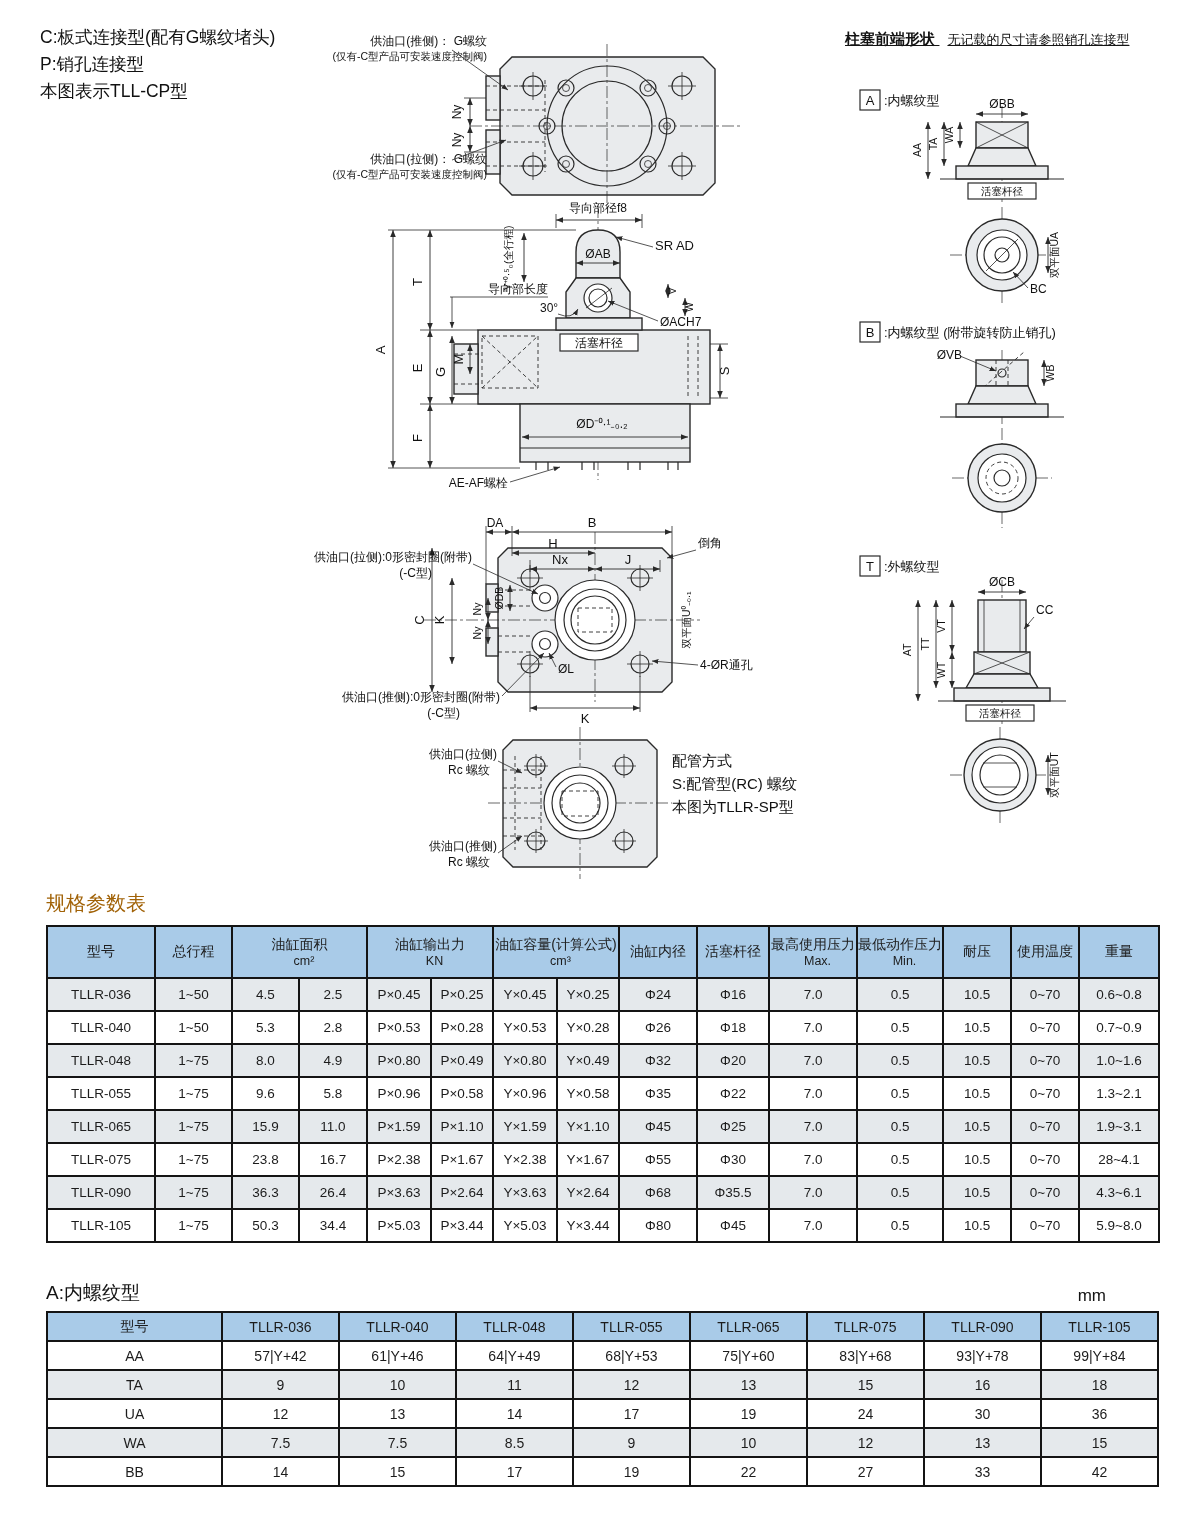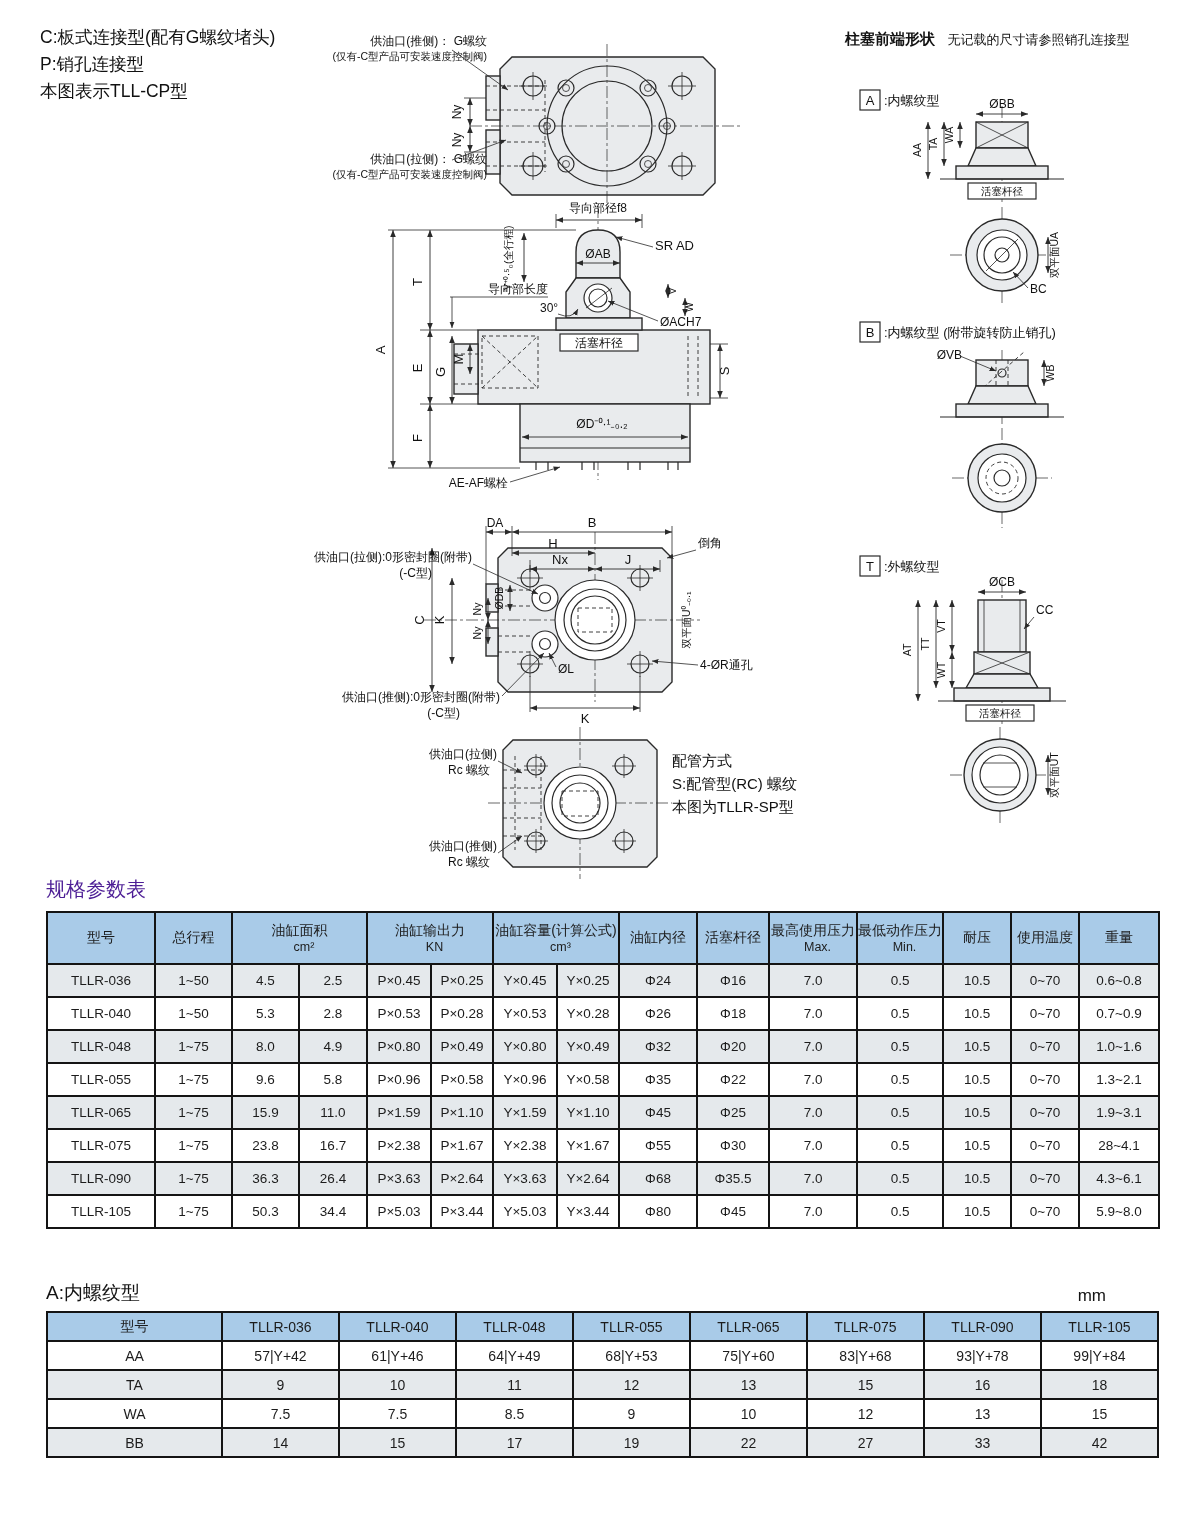--- a/index.html
+++ b/index.html
@@ -1,33 +1,33 @@
 <!DOCTYPE html>
 <html><head>
 <meta charset="utf-8">
 <style>
   html,body{margin:0;padding:0;}
   body{position:relative;width:1200px;height:1531px;background:#ffffff;
        font-family:"Liberation Sans",sans-serif;color:#141414;overflow:hidden;}
   #toplines{position:absolute;left:40px;top:24px;font-size:17.5px;line-height:27px;color:#111;}
-  #rtitle{position:absolute;left:845px;top:30px;white-space:nowrap;}
+  #rtitle{position:absolute;left:845px;top:30px;white-space:nowrap;text-decoration:underline;}
   #rtitle .big{font-size:15px;font-weight:bold;}
   #rtitle .small{font-size:13px;margin-left:8px;}
   #drawing{position:absolute;left:0;top:0;}
   svg text{font-family:"Liberation Sans",sans-serif;fill:#111;}
   .t15{font-size:15px}.t13{font-size:13px}.t12{font-size:12px}.t11{font-size:10.5px}
   .fill{fill:#e9ebed;stroke:#2a2a2a;stroke-width:1.4}
   .wfill{fill:#ffffff;stroke:#2a2a2a;stroke-width:1.2}
   .ln{fill:none;stroke:#2a2a2a;stroke-width:1.2}
   .thin{fill:none;stroke:#2a2a2a;stroke-width:0.8}
   .dash{fill:none;stroke:#2a2a2a;stroke-width:0.9;stroke-dasharray:4 3}
   .cl{fill:none;stroke:#2a2a2a;stroke-width:0.7;stroke-dasharray:12 3 3 3}
   .dim{fill:none;stroke:#2a2a2a;stroke-width:0.9}
   #spec-block{position:absolute;left:46px;top:876px;width:1114px;}
-  #spec-title{font-size:20px;margin-bottom:8px;color:#4c1d95;}
+  #spec-title{font-size:20px;margin-bottom:8px;color:#a16207;margin-top:14px;}
   table{border-collapse:collapse;table-layout:fixed;}
   .spec{width:1112px;}
   .spec th,.spec td{border:2px solid #141414;text-align:center;font-weight:normal;
       font-size:13.5px;padding:0;color:#1c1c1c;}
   .spec thead tr.r1 th{background:#a9cbe8;height:50px;font-size:14px;}
   .spec thead tr.r2 th{background:#ffffff;height:40px;font-size:14px;}
   .spec tbody td{height:31px;background:#ffffff;}
   .spec tbody tr:nth-child(odd) td{background:#e5e9ec;}
   .u{display:block;font-size:12.5px;margin-left:9px;}
   #a-block{position:absolute;left:46px;top:1280px;width:1112px;}
@@ -613,20 +613,31 @@
           <td>9</td>
           <td>10</td>
           <td>11</td>
           <td>12</td>
           <td>13</td>
           <td>15</td>
           <td>16</td>
           <td>18</td>
       </tr>
       <tr>
+        <td>UA</td>
+          <td>12</td>
+          <td>13</td>
+          <td>14</td>
+          <td>17</td>
+          <td>19</td>
+          <td>24</td>
+          <td>30</td>
+          <td>36</td>
+      </tr>
+      <tr>
         <td>WA</td>
           <td>7.5</td>
           <td>7.5</td>
           <td>8.5</td>
           <td>9</td>
           <td>10</td>
           <td>12</td>
           <td>13</td>
           <td>15</td>
       </tr>

